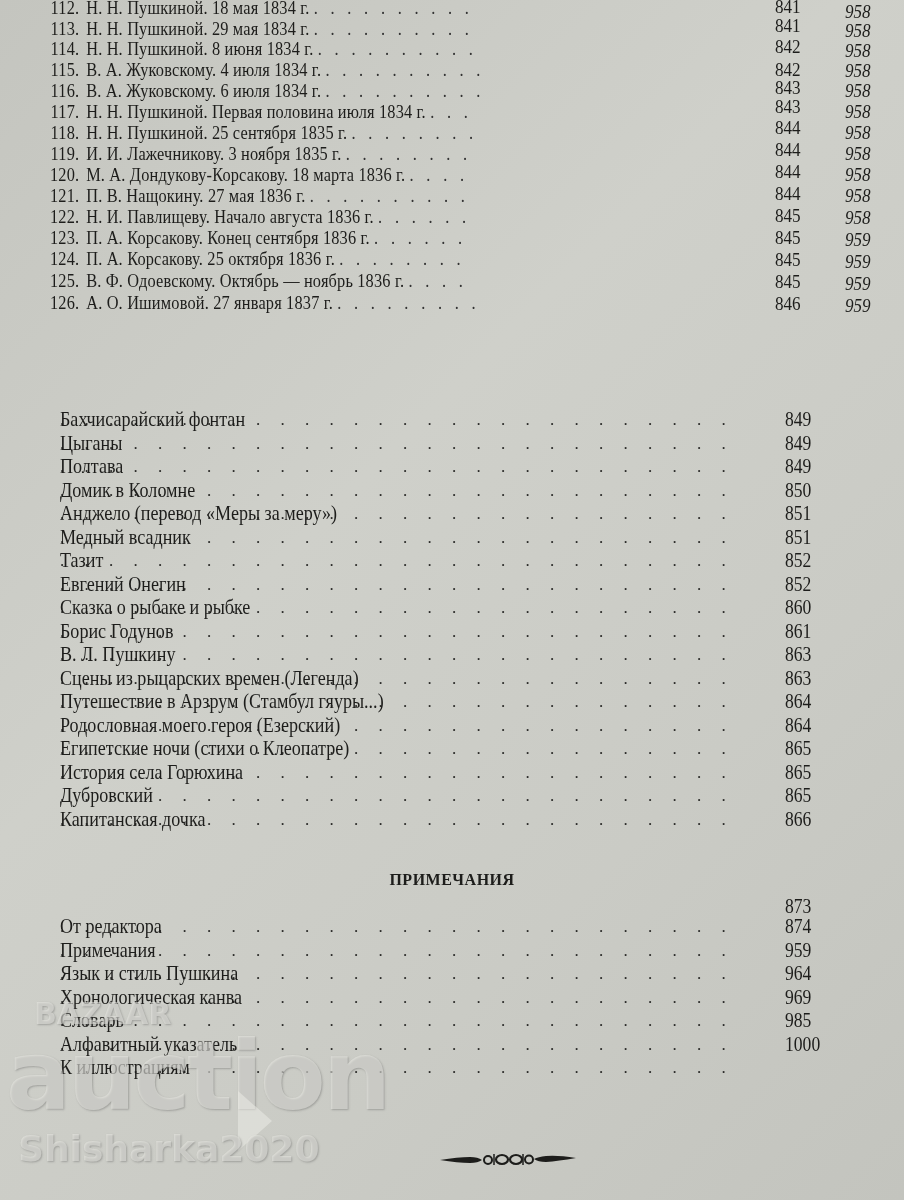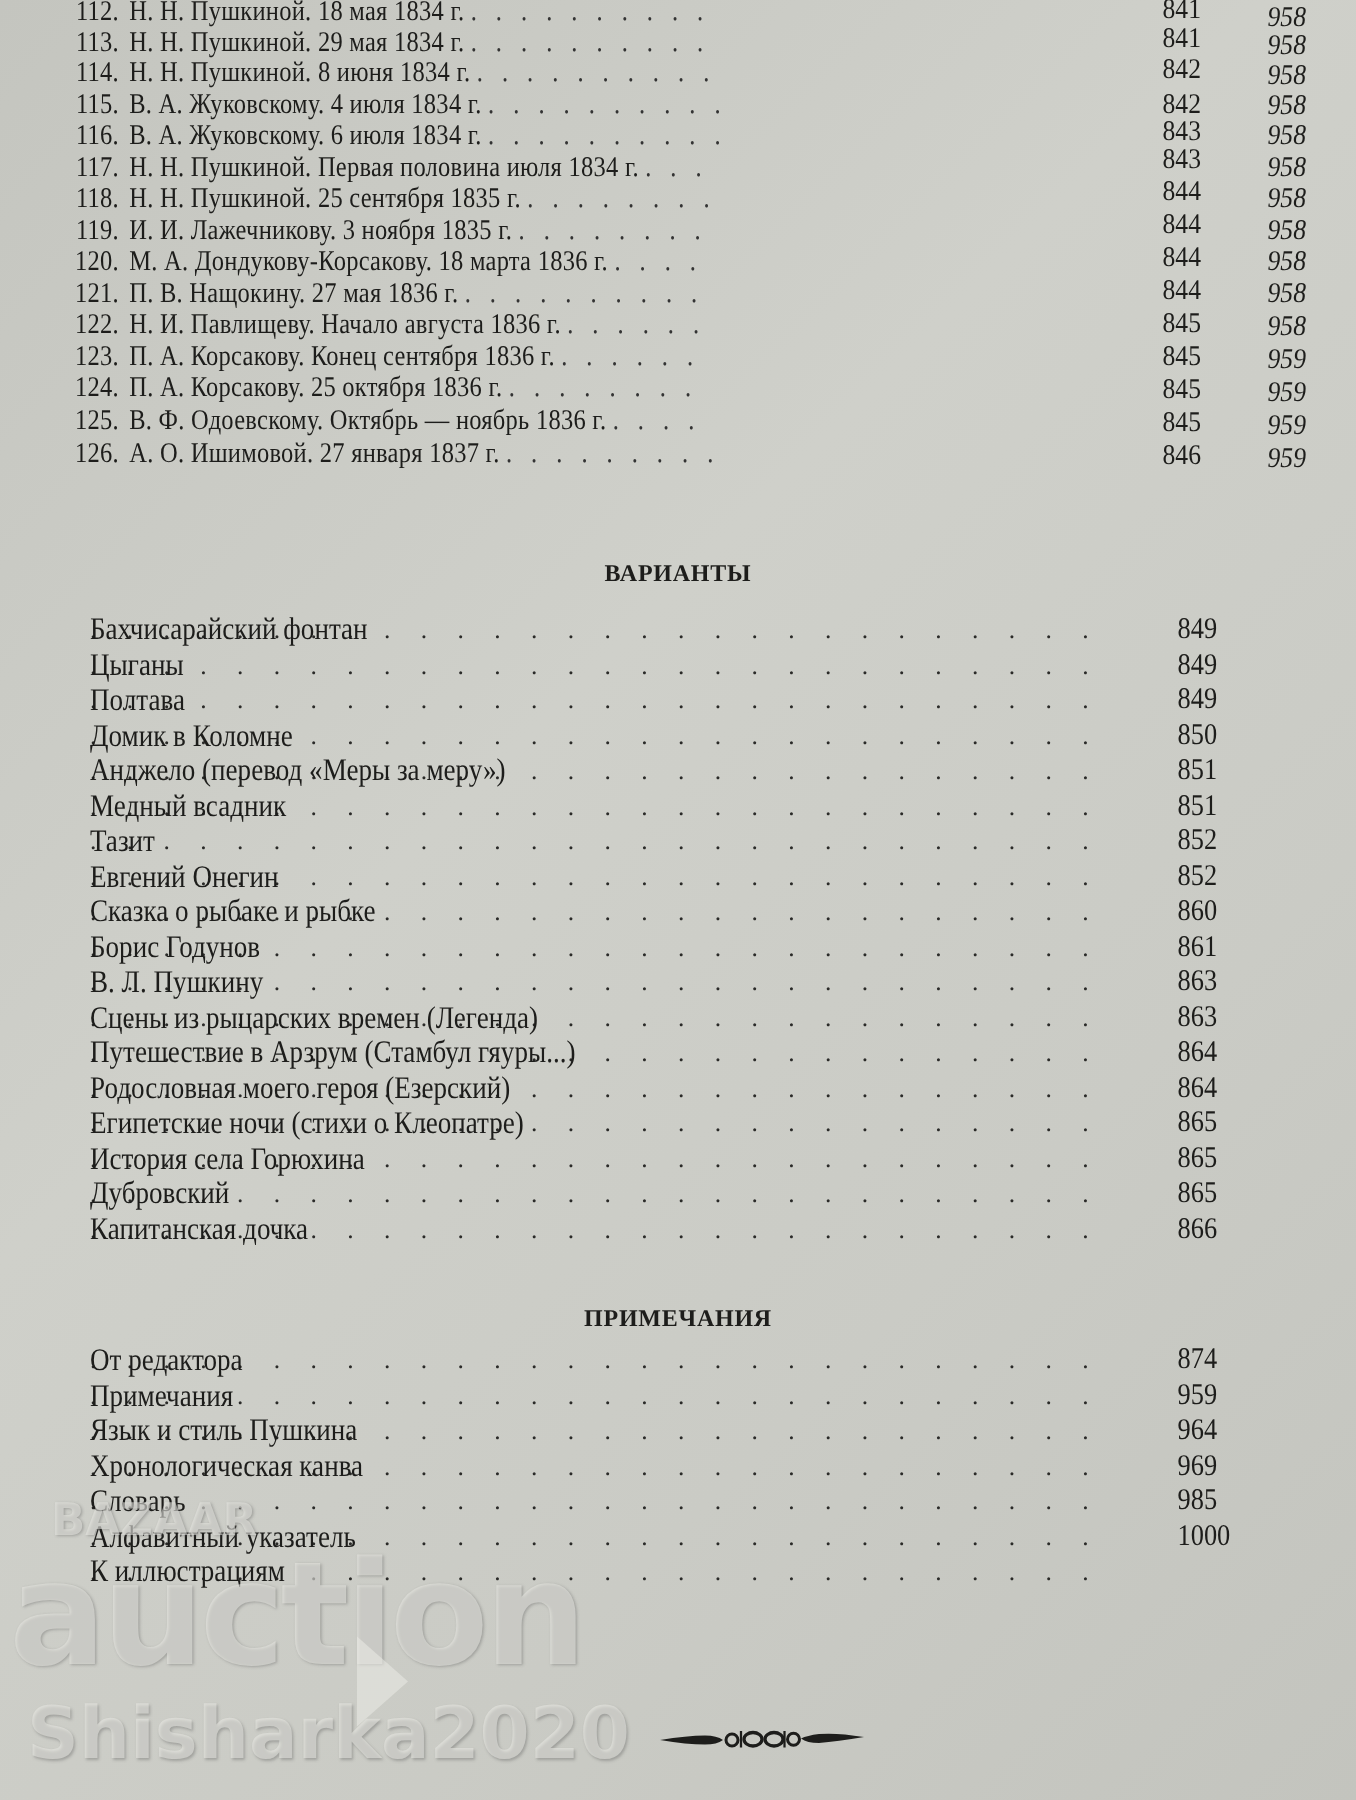--- a/index.html
+++ b/index.html
@@ -61,21 +61,21 @@
       position: absolute; left: 6px; top: 996px; color: rgba(235,235,230,0.55);
       font-family: "DejaVu Sans", sans-serif; font-weight: bold;
       text-shadow: 1px 1px 2px rgba(80,80,80,0.35);
       pointer-events: none;
     }
     .wm-bazaar { position: absolute; left: 28px; top: 0; font-size: 30px; white-space: nowrap; }
     .wm-auction { position: absolute; left: 0; top: 32px; font-size: 96px; letter-spacing: -3px; white-space: nowrap; line-height: 96px; }
     .wm-play { position: absolute; left: 232px; top: 95px; width: 0; height: 0;
       border-top: 30px solid transparent; border-bottom: 30px solid transparent;
       border-left: 34px solid rgba(235,235,230,0.55); }
-    .wm-user { position: absolute; left: 12px; top: 132px; font-size: 48px; white-space: nowrap; }
+    .wm-user { position: absolute; left: 12px; top: 132px; font-size: 36px; white-space: nowrap; }
   </style>
 </head>
 <body>
 
 <div class="page">
 
   <div class="letters">
     <div class="letter-row" style="position:absolute;top:-2px;">
       <span class="num">112.</span><span class="text">Н. Н. Пушкиной. 18 мая 1834 г.</span> <span class="dots">. . . . . . . . . .</span>
     </div>
@@ -151,21 +151,20 @@
     <span class="page-col letter-note" style="top:144px;">958</span>
     <span class="page-col letter-note" style="top:165px;">958</span>
     <span class="page-col letter-note" style="top:186px;">958</span>
     <span class="page-col letter-note" style="top:208px;">958</span>
     <span class="page-col letter-note" style="top:230px;">959</span>
     <span class="page-col letter-note" style="top:252px;">959</span>
     <span class="page-col letter-note" style="top:274px;">959</span>
     <span class="page-col letter-note" style="top:296px;">959</span>
   </div>
 
-  <div class="section-title" style="top:374px;">ВАРИАНТЫ</div>
 
   <div class="toc" style="top:408px;">
     <div class="toc-row"><span class="leader">. . . . . . . . . . . . . . . . . . . . . . . . . . . . . . . . . . . . . . . . . . . . . . . . . . . . . . .</span><span class="title">Бахчисарайский фонтан</span><span class="pg">849</span></div>
     <div class="toc-row"><span class="leader">. . . . . . . . . . . . . . . . . . . . . . . . . . . . . . . . . . . . . . . . . . . . . . . . . . . . . . .</span><span class="title">Цыганы</span><span class="pg">849</span></div>
     <div class="toc-row"><span class="leader">. . . . . . . . . . . . . . . . . . . . . . . . . . . . . . . . . . . . . . . . . . . . . . . . . . . . . . .</span><span class="title">Полтава</span><span class="pg">849</span></div>
     <div class="toc-row"><span class="leader">. . . . . . . . . . . . . . . . . . . . . . . . . . . . . . . . . . . . . . . . . . . . . . . . . . . . . . .</span><span class="title">Домик в Коломне</span><span class="pg">850</span></div>
     <div class="toc-row"><span class="leader">. . . . . . . . . . . . . . . . . . . . . . . . . . . . . . . . . . . . . . . . . . . . . . . . . . . . . . .</span><span class="title">Анджело (перевод «Меры за меру»)</span><span class="pg">851</span></div>
     <div class="toc-row"><span class="leader">. . . . . . . . . . . . . . . . . . . . . . . . . . . . . . . . . . . . . . . . . . . . . . . . . . . . . . .</span><span class="title">Медный всадник</span><span class="pg">851</span></div>
     <div class="toc-row"><span class="leader">. . . . . . . . . . . . . . . . . . . . . . . . . . . . . . . . . . . . . . . . . . . . . . . . . . . . . . .</span><span class="title">Тазит</span><span class="pg">852</span></div>
     <div class="toc-row"><span class="leader">. . . . . . . . . . . . . . . . . . . . . . . . . . . . . . . . . . . . . . . . . . . . . . . . . . . . . . .</span><span class="title">Евгений Онегин</span><span class="pg">852</span></div>
@@ -177,20 +176,21 @@
     <div class="toc-row"><span class="leader">. . . . . . . . . . . . . . . . . . . . . . . . . . . . . . . . . . . . . . . . . . . . . . . . . . . . . . .</span><span class="title">Родословная моего героя (Езерский)</span><span class="pg">864</span></div>
     <div class="toc-row"><span class="leader">. . . . . . . . . . . . . . . . . . . . . . . . . . . . . . . . . . . . . . . . . . . . . . . . . . . . . . .</span><span class="title">Египетские ночи (стихи о Клеопатре)</span><span class="pg">865</span></div>
     <div class="toc-row"><span class="leader">. . . . . . . . . . . . . . . . . . . . . . . . . . . . . . . . . . . . . . . . . . . . . . . . . . . . . . .</span><span class="title">История села Горюхина</span><span class="pg">865</span></div>
     <div class="toc-row"><span class="leader">. . . . . . . . . . . . . . . . . . . . . . . . . . . . . . . . . . . . . . . . . . . . . . . . . . . . . . .</span><span class="title">Дубровский</span><span class="pg">865</span></div>
     <div class="toc-row"><span class="leader">. . . . . . . . . . . . . . . . . . . . . . . . . . . . . . . . . . . . . . . . . . . . . . . . . . . . . . .</span><span class="title">Капитанская дочка</span><span class="pg">866</span></div>
   </div>
 
   <div class="section-title" style="top:871px;">ПРИМЕЧАНИЯ</div>
 
   <div class="toc" style="top:895px;">
+    <div class="toc-row" style="height:20px;"><span class="title"></span><span class="pg">873</span></div>
     <div class="toc-row"><span class="leader">. . . . . . . . . . . . . . . . . . . . . . . . . . . . . . . . . . . . . . . . . . . . . . . . . . . . . . .</span><span class="title">От редактора</span><span class="pg">874</span></div>
     <div class="toc-row"><span class="leader">. . . . . . . . . . . . . . . . . . . . . . . . . . . . . . . . . . . . . . . . . . . . . . . . . . . . . . .</span><span class="title">Примечания</span><span class="pg">959</span></div>
     <div class="toc-row"><span class="leader">. . . . . . . . . . . . . . . . . . . . . . . . . . . . . . . . . . . . . . . . . . . . . . . . . . . . . . .</span><span class="title">Язык и стиль Пушкина</span><span class="pg">964</span></div>
     <div class="toc-row"><span class="leader">. . . . . . . . . . . . . . . . . . . . . . . . . . . . . . . . . . . . . . . . . . . . . . . . . . . . . . .</span><span class="title">Хронологическая канва</span><span class="pg">969</span></div>
     <div class="toc-row"><span class="leader">. . . . . . . . . . . . . . . . . . . . . . . . . . . . . . . . . . . . . . . . . . . . . . . . . . . . . . .</span><span class="title">Словарь</span><span class="pg">985</span></div>
     <div class="toc-row"><span class="leader">. . . . . . . . . . . . . . . . . . . . . . . . . . . . . . . . . . . . . . . . . . . . . . . . . . . . . . .</span><span class="title">Алфавитный указатель</span><span class="pg">1000</span></div>
     <div class="toc-row"><span class="leader">. . . . . . . . . . . . . . . . . . . . . . . . . . . . . . . . . . . . . . . . . . . . . . . . . . . . . . .</span><span class="title">К иллюстрациям</span><span class="pg"></span></div>
   </div>
 
   <div class="watermark">

